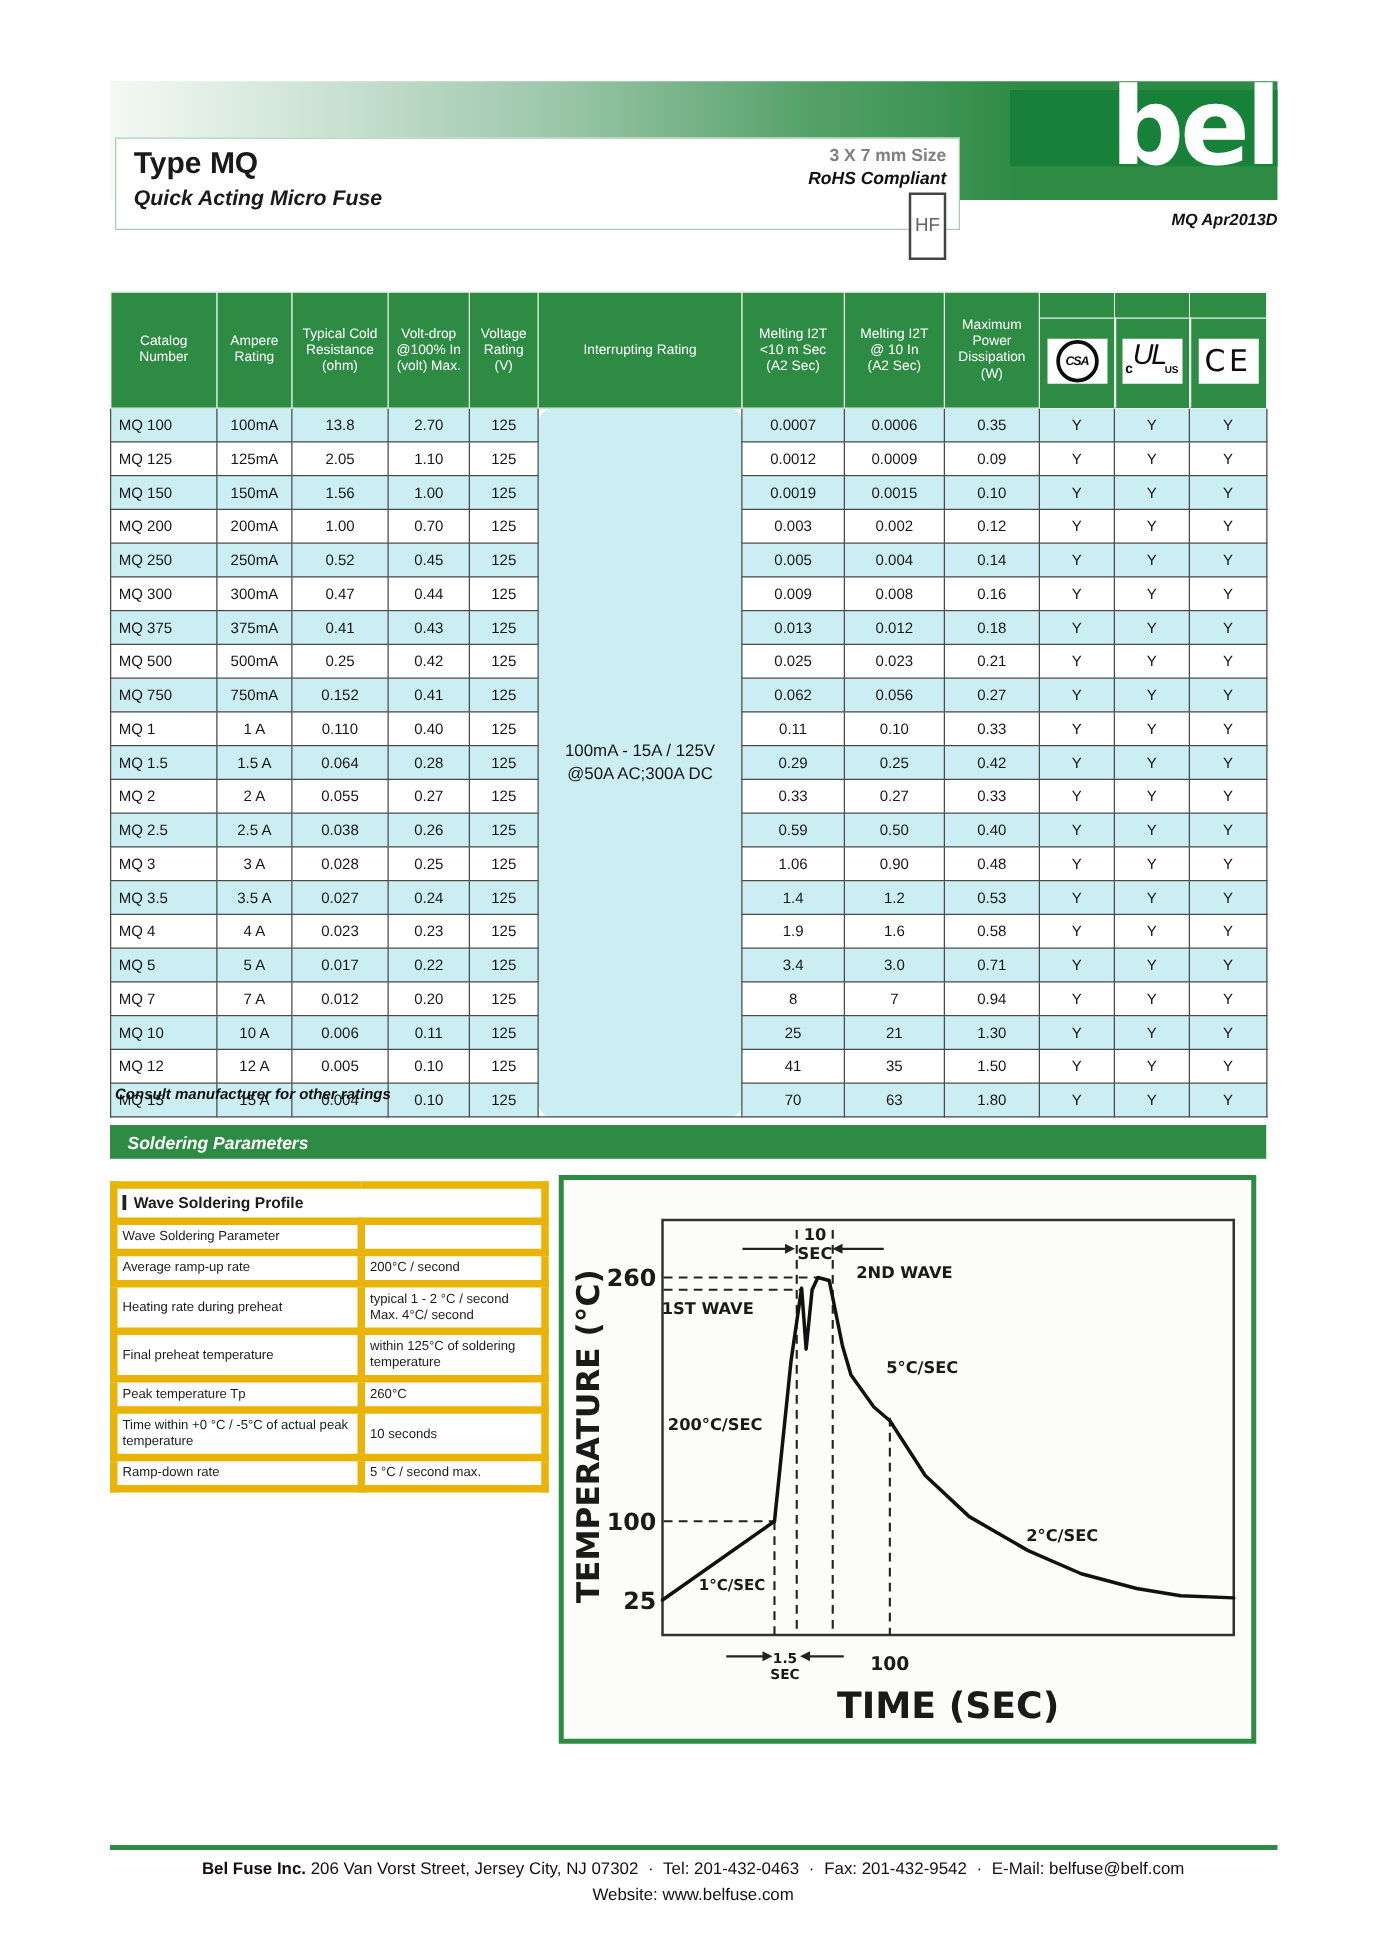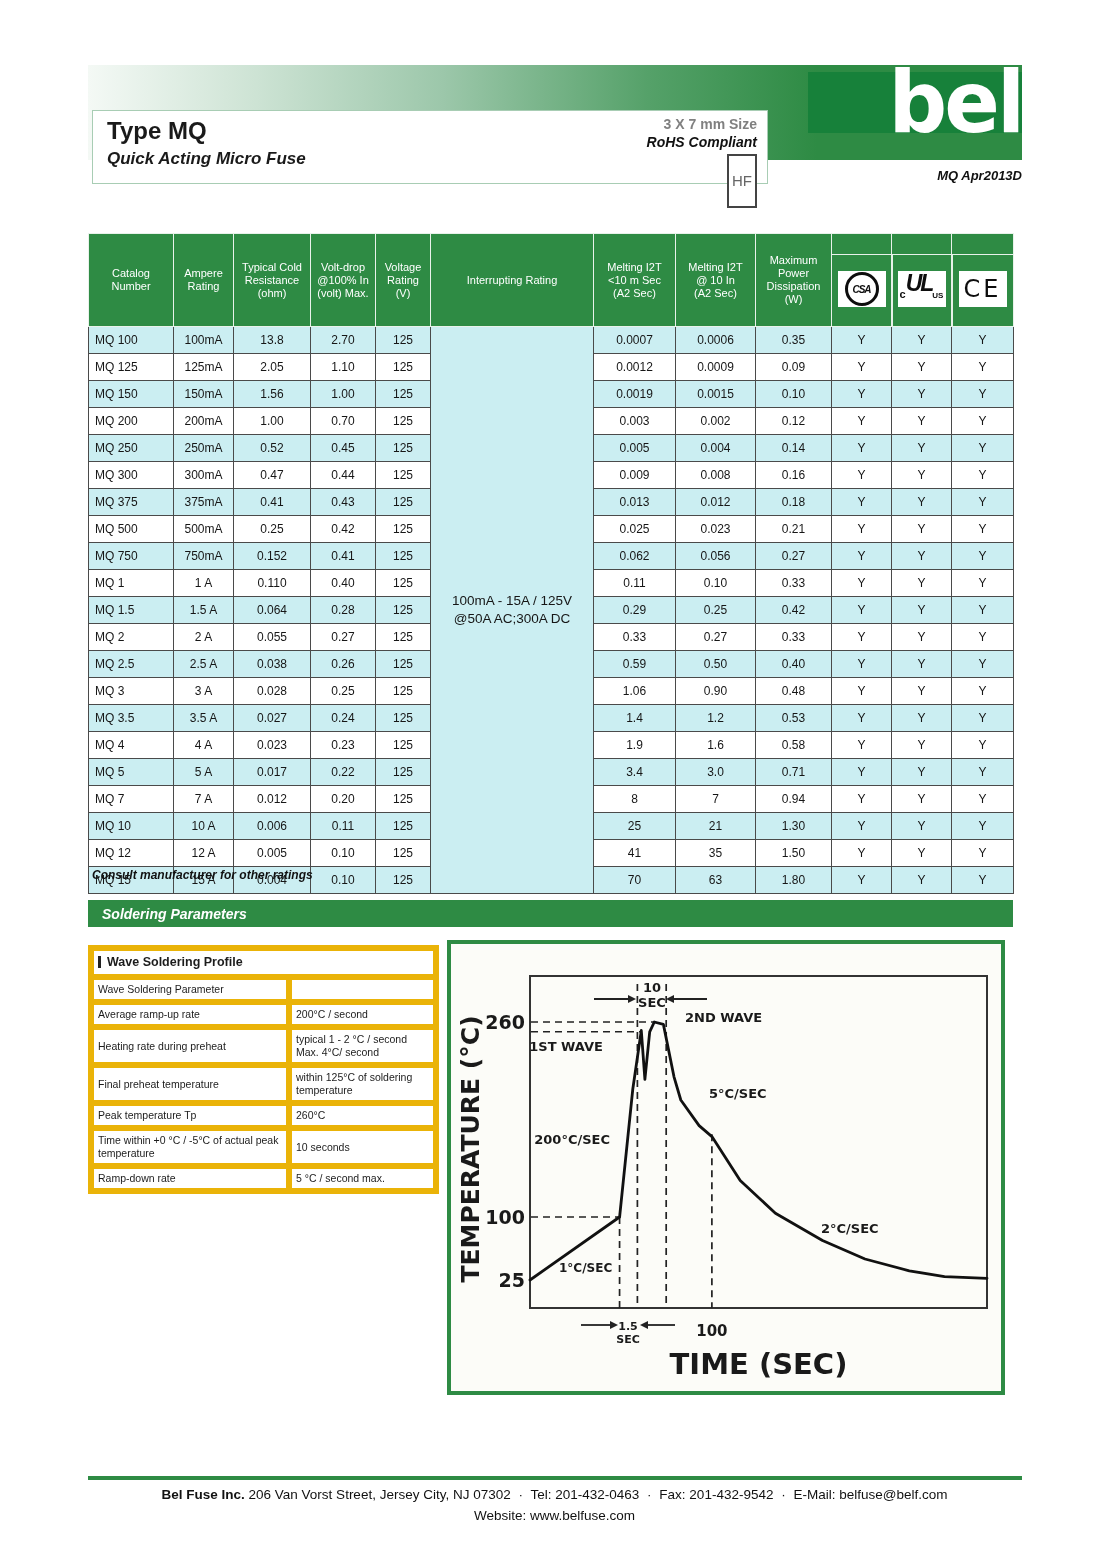--- a/index.html
+++ b/index.html
@@ -33,30 +33,30 @@
     border:1px solid #222;}
   table.spec thead th{background:#2e8b44;color:#fff;font-weight:normal;font-size:11px;line-height:13px;
     white-space:pre-line;text-align:center;vertical-align:middle;border:1px solid #e8f2ea;height:76px;padding:0;}
   table.spec thead th.logo{position:relative;}
   table.spec thead th.logo::after{content:"";position:absolute;left:0;right:0;top:20px;border-top:1px solid #e8f2ea;}
   table.spec thead th.logo-sep{border-left:none;}
   table.spec thead th.logo-sep::before{content:"";position:absolute;left:0;top:20px;bottom:0;width:1px;background:#e8f2ea;}
   table.spec td{border:1px solid #4a4a4a;font-size:12px;text-align:center;height:26px;padding:0 2px;background:#fff;color:#161616;}
   table.spec tr.alt td{background:#cbeef2;}
   table.spec td.cat{text-align:left;padding-left:6px;}
-  table.spec td.ir-cell{background:#cbeef2 !important;font-size:13.5px;vertical-align:middle;line-height:18px;}
+  table.spec td.ir-cell{background:#cbeef2 !important;font-size:13.5px;vertical-align:middle;line-height:18px;border-radius:11px;}
   .footnote{position:absolute;left:92px;top:868px;font-size:12px;font-weight:bold;font-style:italic;}
 
   
   .cert-box{width:48px;height:36px;background:#fff;margin:24px auto 6px auto;display:flex;align-items:center;justify-content:center;}
   .csa-ring{width:28px;height:28px;border:3px solid #0d0d0d;border-radius:50%;display:flex;align-items:center;justify-content:center;}
   .csa-ring span{font-size:10px;font-weight:bold;font-style:italic;color:#0d0d0d;letter-spacing:-1px;}
   .ul-wrap{color:#0d0d0d;white-space:nowrap;}
   .ul-c{font-size:11px;font-weight:bold;vertical-align:-7px;}
-  .ul-main{font-size:23px;font-weight:700;font-style:italic;letter-spacing:-2px;}
+  .ul-main{font-size:23px;font-weight:400;font-style:italic;letter-spacing:-2px;}
   .ul-us{font-size:8px;font-weight:bold;vertical-align:-7px;}
   .ce-mark{font-size:24px;font-weight:500;letter-spacing:3px;color:#0d0d0d;font-family:"DejaVu Sans",sans-serif;}
 
   
   table.wave{position:absolute;left:88px;top:945px;width:345px;border-collapse:collapse;table-layout:fixed;border:2px solid #222;}
   table.wave td{border:6px solid #eab308;font-size:10.5px;color:#1c1c1c;padding:3px 4px;line-height:13px;vertical-align:middle;background:#fff;}
   table.wave td.wtitle{font-size:12.5px;font-weight:bold;padding:5px 4px;}
   .wtitle-marker{display:inline-block;width:3px;margin-right:6px;background:#222;height:12px;vertical-align:-2px;}
 
   

